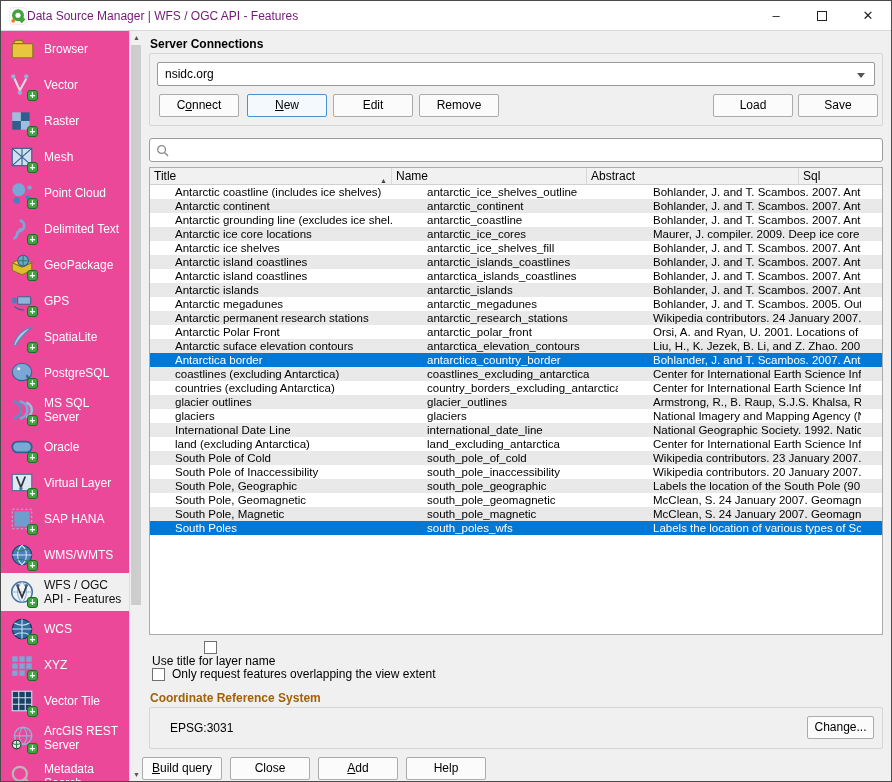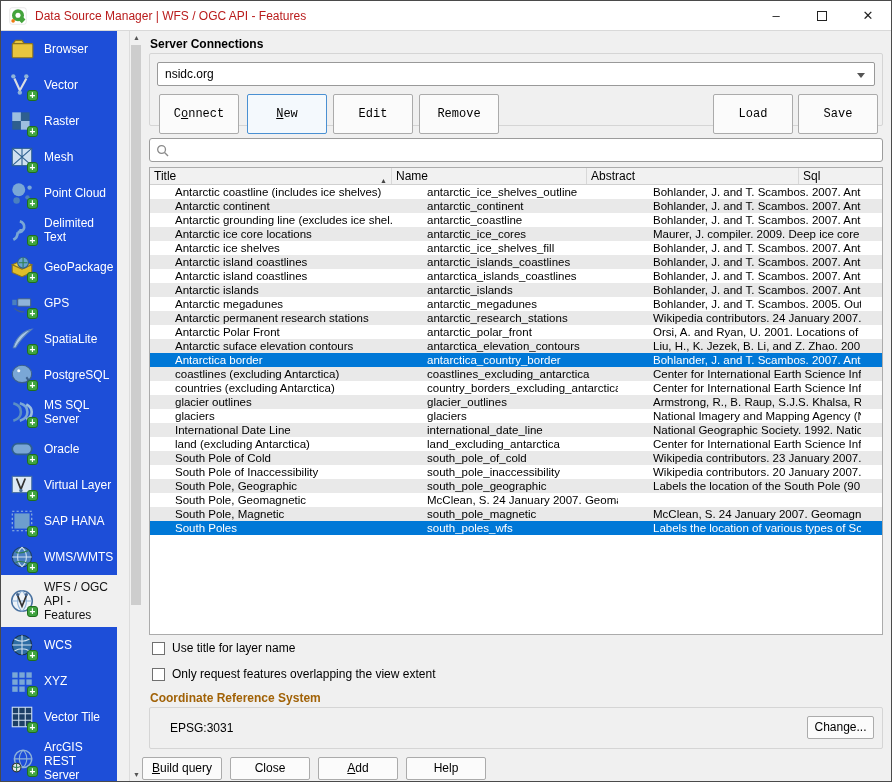--- a/index.html
+++ b/index.html
@@ -2,48 +2,48 @@
 <html><head>
 <meta charset="utf-8">
 <style>
   * { margin:0; padding:0; box-sizing:border-box; }
   html,body { width:892px; height:782px; font-family:"Liberation Sans", sans-serif; }
   .window { position:relative; width:892px; height:782px; border:1px solid #4a4a4a; background:#f0f0f0; overflow:hidden; }
 
   
   .titlebar { position:absolute; left:0; top:0; width:100%; height:30px; background:#ffffff; border-bottom:1px solid #d9d9d9; display:flex; align-items:center; }
   .app-icon { width:18px; height:18px; margin-left:8px; }
-  .title-text { font-size:12px; color:#b91c1c; margin-left:8px; }
+  .title-text { font-size:12px; color:#701a75; margin-left:0; }
   .win-controls { margin-left:auto; display:flex; height:100%; }
   .win-btn { width:46px; height:100%; display:flex; align-items:center; justify-content:center; font-size:13px; color:#222; cursor:default; }
   .win-btn .sq { width:10px; height:10px; border:1px solid #222; display:inline-block; }
 
   
-  .sidebar { position:absolute; left:0; top:30px; width:116px; bottom:0; background:#1d4ed8; overflow:hidden; }
+  .sidebar { position:absolute; left:0; top:30px; width:128px; bottom:0; background:#ec4899; overflow:hidden; }
   .side-item { display:flex; align-items:center; padding:5px 4px 5px 8px; min-height:36px; color:#fff; font-size:12px; line-height:14px; cursor:default; }
   .side-item.selected { background:#f0f0f0; color:#111; }
   .side-icon { position:relative; width:26px; height:26px; flex:0 0 26px; margin-right:9px; }
   .side-icon svg { width:26px; height:26px; display:block; }
   .plus-badge { position:absolute; right:-3px; bottom:-3px; width:11px; height:11px; background:#3fa33f; border:1px solid #1e6e1e; border-radius:3px; color:#fff; font-size:10px; line-height:9px; text-align:center; font-weight:bold; }
   .side-scroll { position:absolute; left:128px; top:30px; width:13px; bottom:0; background:#f0f0f0; border-left:1px solid #dcdcdc; }
   .scroll-arrow { position:absolute; left:0; width:13px; height:13px; font-size:7px; color:#555; text-align:center; line-height:13px; }
   .scroll-arrow.up { top:0; }
   .scroll-arrow.down { bottom:0; }
   .scroll-thumb { position:absolute; left:1px; top:14px; width:10px; height:560px; background:#cdcdcd; }
 
   
   .main { position:absolute; left:141px; top:30px; right:0; bottom:0; background:#f0f0f0; }
   .sc-heading { position:absolute; left:8px; top:6px; font-size:12px; font-weight:bold; color:#000; }
   .sc-frame { position:absolute; left:7px; top:22px; right:8px; height:73px; border:1px solid #d5d5d5; border-radius:2px; }
   .combo { position:absolute; left:15px; top:31px; right:16px; height:24px; background:#fff; border:1px solid #999; border-radius:2px; font-size:12px; color:#000; display:flex; align-items:center; padding-left:7px; }
   .combo-arrow { position:absolute; right:9px; top:10px; width:0; height:0; border-left:4px solid transparent; border-right:4px solid transparent; border-top:5px solid #555; }
 
   .btn { background:#fbfbfb; border:1px solid #ababab; border-radius:2px; font-size:12px; color:#000; font-family:"Liberation Sans", sans-serif; text-align:center; cursor:default; }
   .btn.focused { border:1px solid #4a90d2; background:#f4f9fd; }
-  .sc-btn { position:absolute; top:63px; height:40px; width:80px; line-height:21px;font-family:Liberation Mono, monospace; }
+  .sc-btn { position:absolute; top:63px; height:23px; width:80px; line-height:21px; }
 
   
   .search-box { position:absolute; left:7px; top:107px; right:8px; height:24px; background:#fff; border:1px solid #9c9c9c; border-radius:3px; display:flex; align-items:center; }
   .search-box svg { margin-left:6px; }
   .search-box input { border:none; outline:none; flex:1; font-size:12px; height:20px; margin-left:5px; font-family:"Liberation Sans", sans-serif; background:transparent; }
 
   
   .ltable { position:absolute; left:7px; top:136px; right:8px; height:468px; border:1px solid #ababab; background:#fff; overflow:hidden; }
   .thead { display:grid; grid-template-columns:242px 195px 212px 1fr; height:17px; background:#f1f1f1; border-bottom:1px solid #d0d0d0; font-size:12px; color:#000; }
   .thcell { padding:0 0 0 4px; line-height:16px; border-right:1px solid #d8d8d8; position:relative; overflow:hidden; white-space:nowrap; }
@@ -52,21 +52,21 @@
   .tbody { font-size:11.5px; color:#000; }
   .trow { display:grid; grid-template-columns:242px 195px 212px 1fr; height:14px; line-height:15px; background:#fff;gap:31px; }
   .trow.alt { background:#e9e9e9; }
   .trow.sel { background:#0078d7; color:#fff; }
   .tcell { overflow:hidden; white-space:nowrap; padding-left:4px; }
   .tcell.title { padding-left:25px; }
 
   
   .opt-row { position:absolute; left:10px; display:flex; align-items:center; font-size:12px; color:#000; }
   .opt-row .checkbox { width:13px; height:13px; background:#fff; border:1px solid #707070; margin-right:7px; }
-  .opt1 { top:610px; }
+  .opt1 { top:610px;flex-direction:column; }
   .opt2 { top:636px; }
   .crs-heading { position:absolute; left:8px; top:660px; font-size:12px; font-weight:bold; color:#a16207; }
   .crs-frame { position:absolute; left:7px; top:676px; right:8px; height:42px; border:1px solid #d5d5d5; border-radius:2px; }
   .crs-value { position:absolute; left:28px; top:690px; font-size:12px; color:#000; }
   .change-btn { position:absolute; right:17px; top:685px; width:67px; height:23px; line-height:21px; }
   .footer { position:absolute; left:0; right:8px; top:726px; height:23px; display:flex; gap:8px; }
   .footer .btn { width:80px; height:23px; line-height:21px; }
 </style>
 </head>
 <body>
@@ -493,20 +493,21 @@
             <div class="tcell"></div>
           </div>
           <div class="trow alt">
             <div class="tcell title">South Pole, Geographic</div>
             <div class="tcell">south_pole_geographic</div>
             <div class="tcell">Labels the location of the South Pole (90 ...</div>
             <div class="tcell"></div>
           </div>
           <div class="trow">
             <div class="tcell title">South Pole, Geomagnetic</div>
+            <div class="tcell">south_pole_geomagnetic</div>
             <div class="tcell">McClean, S. 24 January 2007. Geomagne...</div>
             <div class="tcell"></div>
           </div>
           <div class="trow alt">
             <div class="tcell title">South Pole, Magnetic</div>
             <div class="tcell">south_pole_magnetic</div>
             <div class="tcell">McClean, S. 24 January 2007. Geomagne...</div>
             <div class="tcell"></div>
           </div>
           <div class="trow sel">

